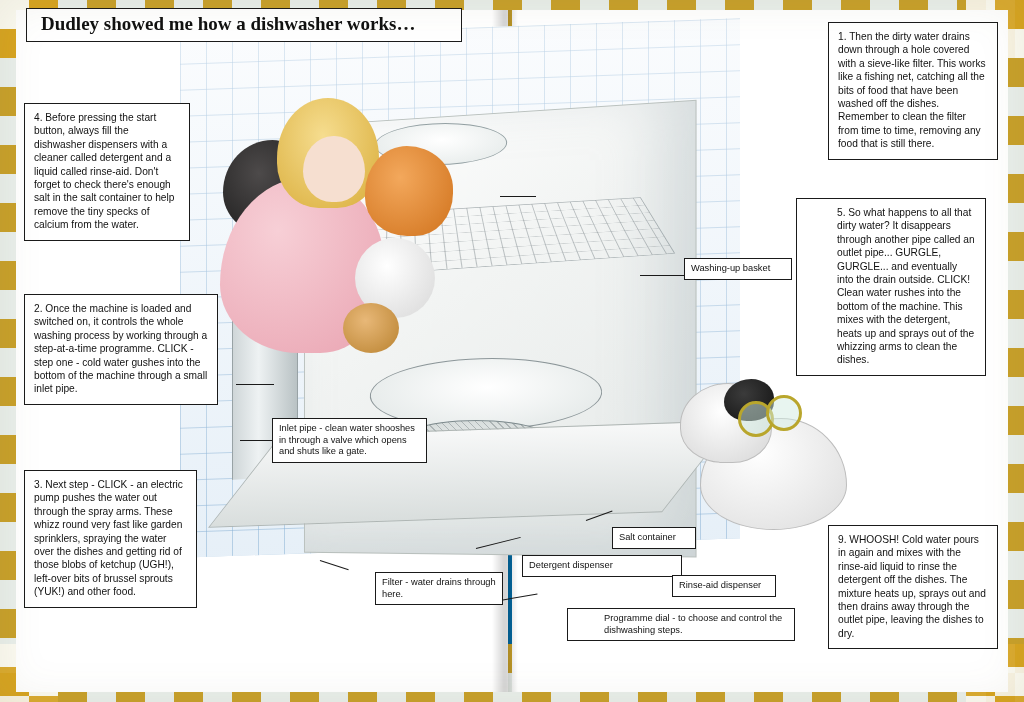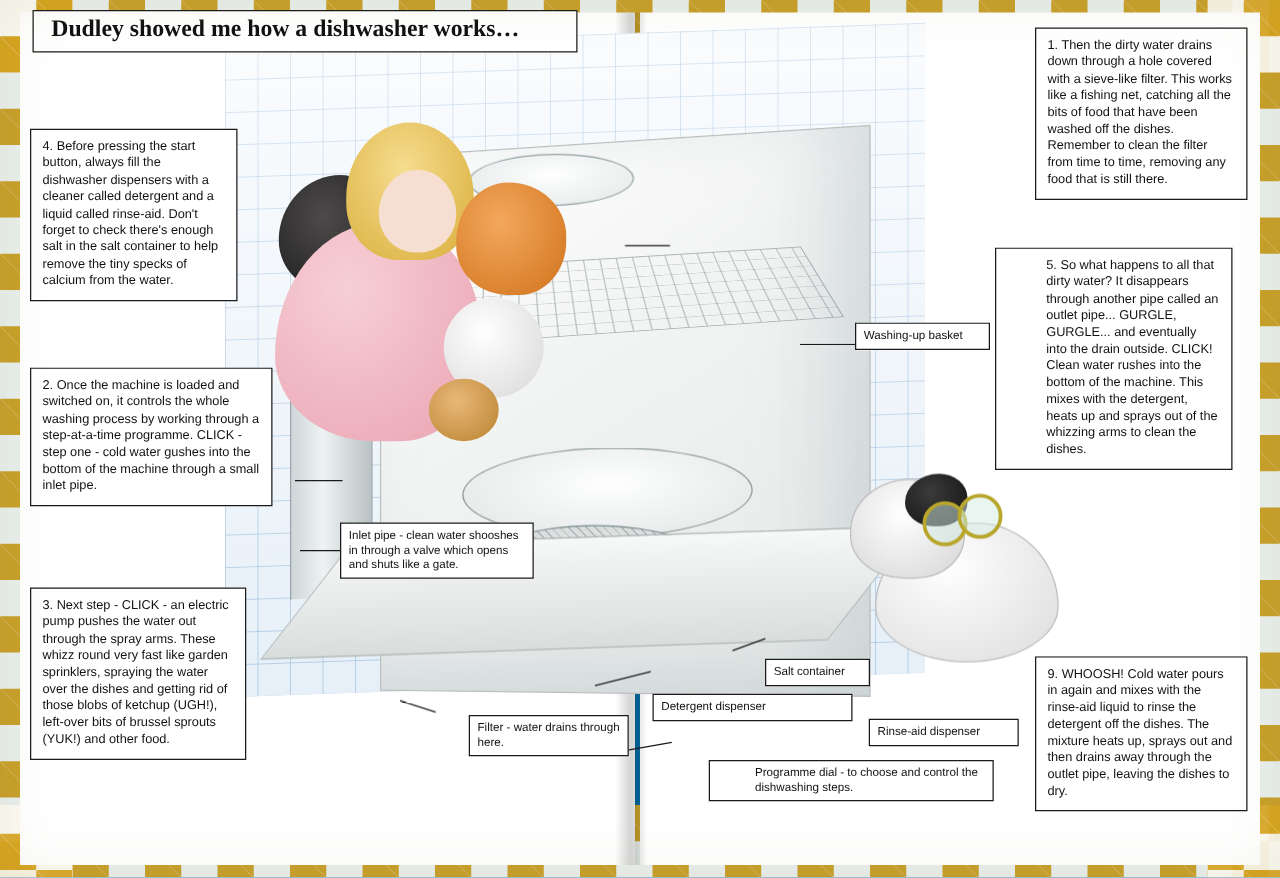--- a/index.html
+++ b/index.html
@@ -274,21 +274,21 @@
     line-height: 11.6px;
     color: #111;
     box-sizing: border-box;
   }
   .c-spray   { left: 534px; top: 163px; width: 148px; }
   .c-basket  { left: 684px; top: 258px; width: 108px; text-align: left; }
   .c-outlet  { left: 272px; top: 368px; width: 164px; }
   .c-inlet   { left: 272px; top: 418px; width: 155px; }
   .c-salt    { left: 612px; top: 527px; width: 84px; }
   .c-deterg  { left: 522px; top: 555px; width: 160px; }
-  .c-rinse   { left: 672px; top: 575px; width: 120px; margin-left: 23px; }
+  .c-rinse   { left: 672px; top: 575px; width: 104px; }
   .c-filter  { left: 348px; top: 572px; width: 128px; margin-left: 27px; }
   .c-prog    { left: 567px; top: 608px; width: 228px; padding-left: 36px; }
 
   
   .leader {
     position: absolute;
     background: #1a1a1a;
     height: 1px;
     transform-origin: left center;
   }

